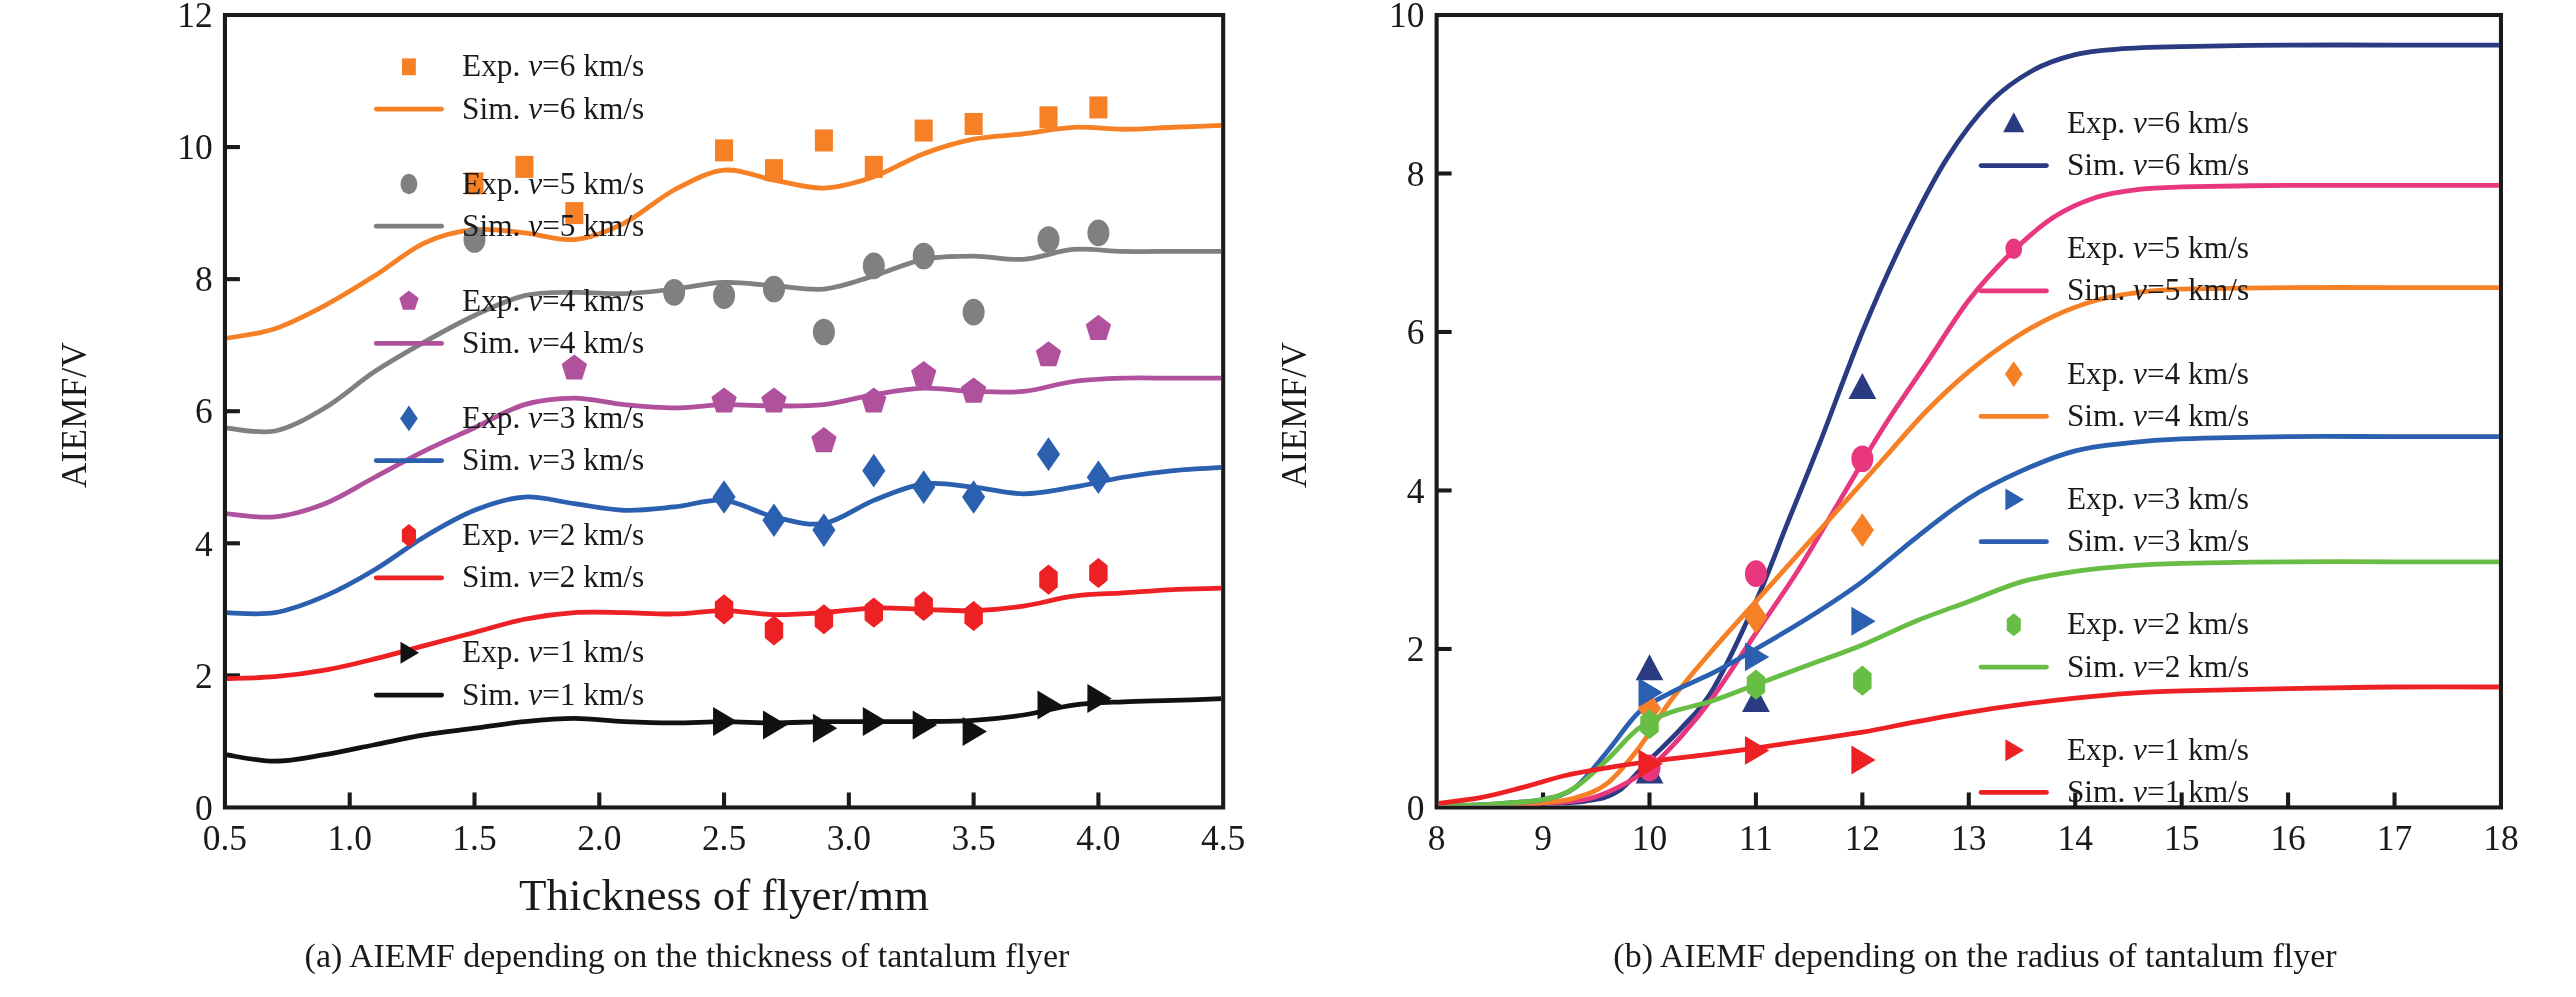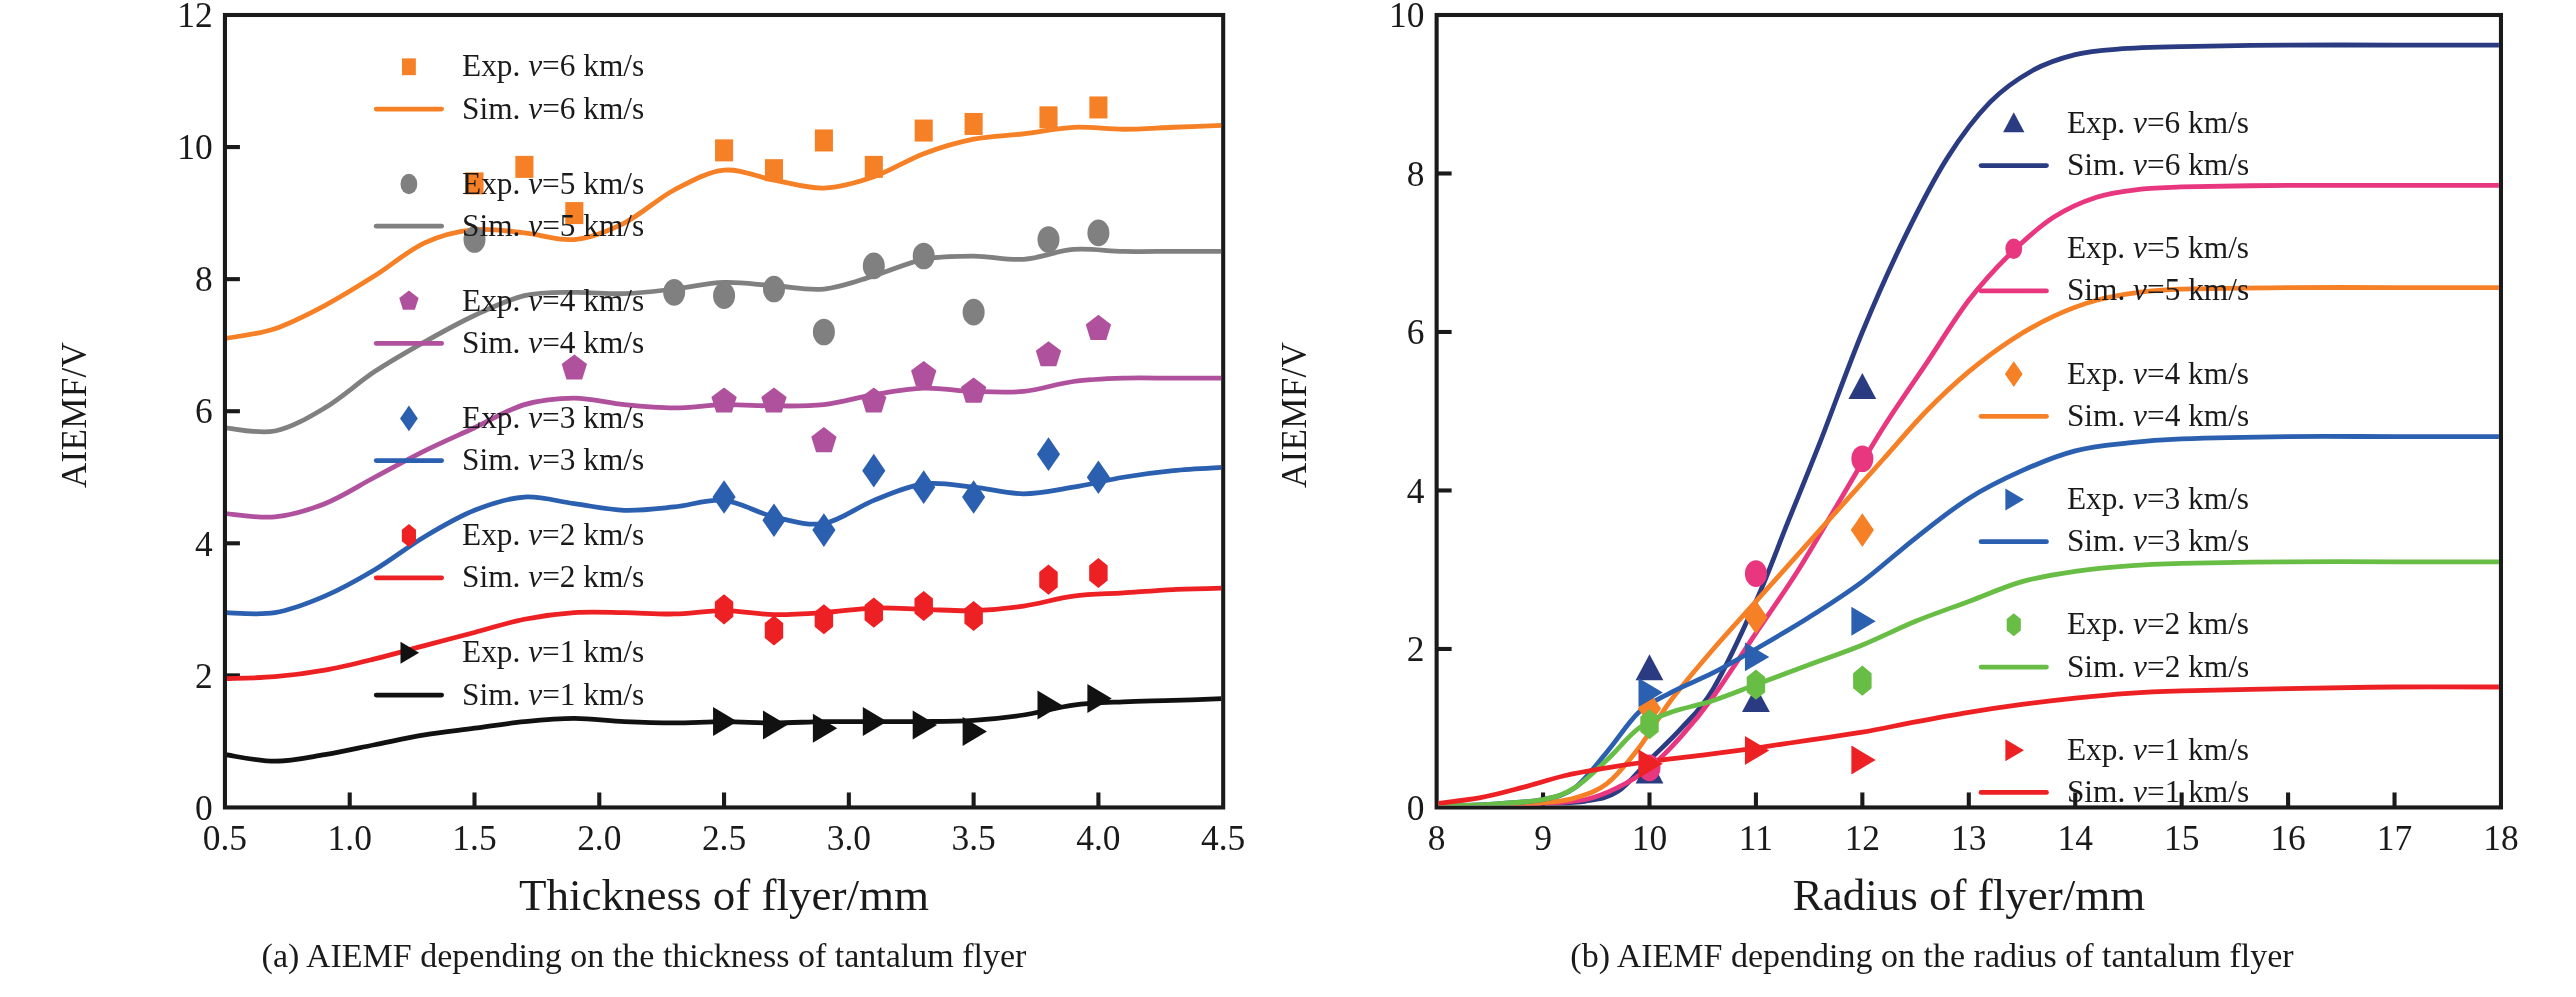--- a/index.html
+++ b/index.html
@@ -20,20 +20,21 @@
     position:absolute;
     font-size:45px;
     white-space:nowrap;
     text-align:center;
   }
   .panel-caption{
     position:absolute;
     font-size:34px;
     white-space:nowrap;
     text-align:center;
+    padding-left:43px;
   }
   .tick-text{font-family:"Liberation Serif",serif;font-size:52px;fill:#1a1a1a;}
   .legend-text{font-family:"Liberation Serif",serif;font-size:46px;fill:#1a1a1a;}
 </style>
 </head>
 <body>
 
 <div class="figure">
 
   <div class="panel" id="panel-a">
@@ -308,18 +309,17 @@
             <polygon points="1052.65,1084.75 1079.95,1101 1052.65,1117.25" fill="#ED2024"></polygon>
             <text x="1143" y="1115" class="legend-text"><tspan>Exp. </tspan><tspan font-style="italic">v</tspan><tspan>=1 km/s</tspan></text>
           </g>
           <g>
             <line x1="1017" y1="1163" x2="1113" y2="1163" stroke="#ED2024" stroke-width="7" stroke-linecap="round"></line>
             <text x="1143" y="1177" class="legend-text"><tspan>Sim. </tspan><tspan font-style="italic">v</tspan><tspan>=1 km/s</tspan></text>
           </g>
         </g>
       </svg>
     <div class="axis-label-y" id="ylabel-b" style="left: -95px; top: 395px; width: 204px; text-align: center; transform: rotate(-90deg);">AIEMF/V</div>
-    <div class="axis-label-x" id="xlabel-b" style="left: 149px; top: 869px; width: 1064px;">Radius of flyer/mm</div>
     <div class="panel-caption" id="caption-b" style="left: 0px; top: 937px; width: 1288px;">(b) AIEMF depending on the radius of tantalum flyer</div>
   </div>
 
 </div>
 
 
 </body></html>

